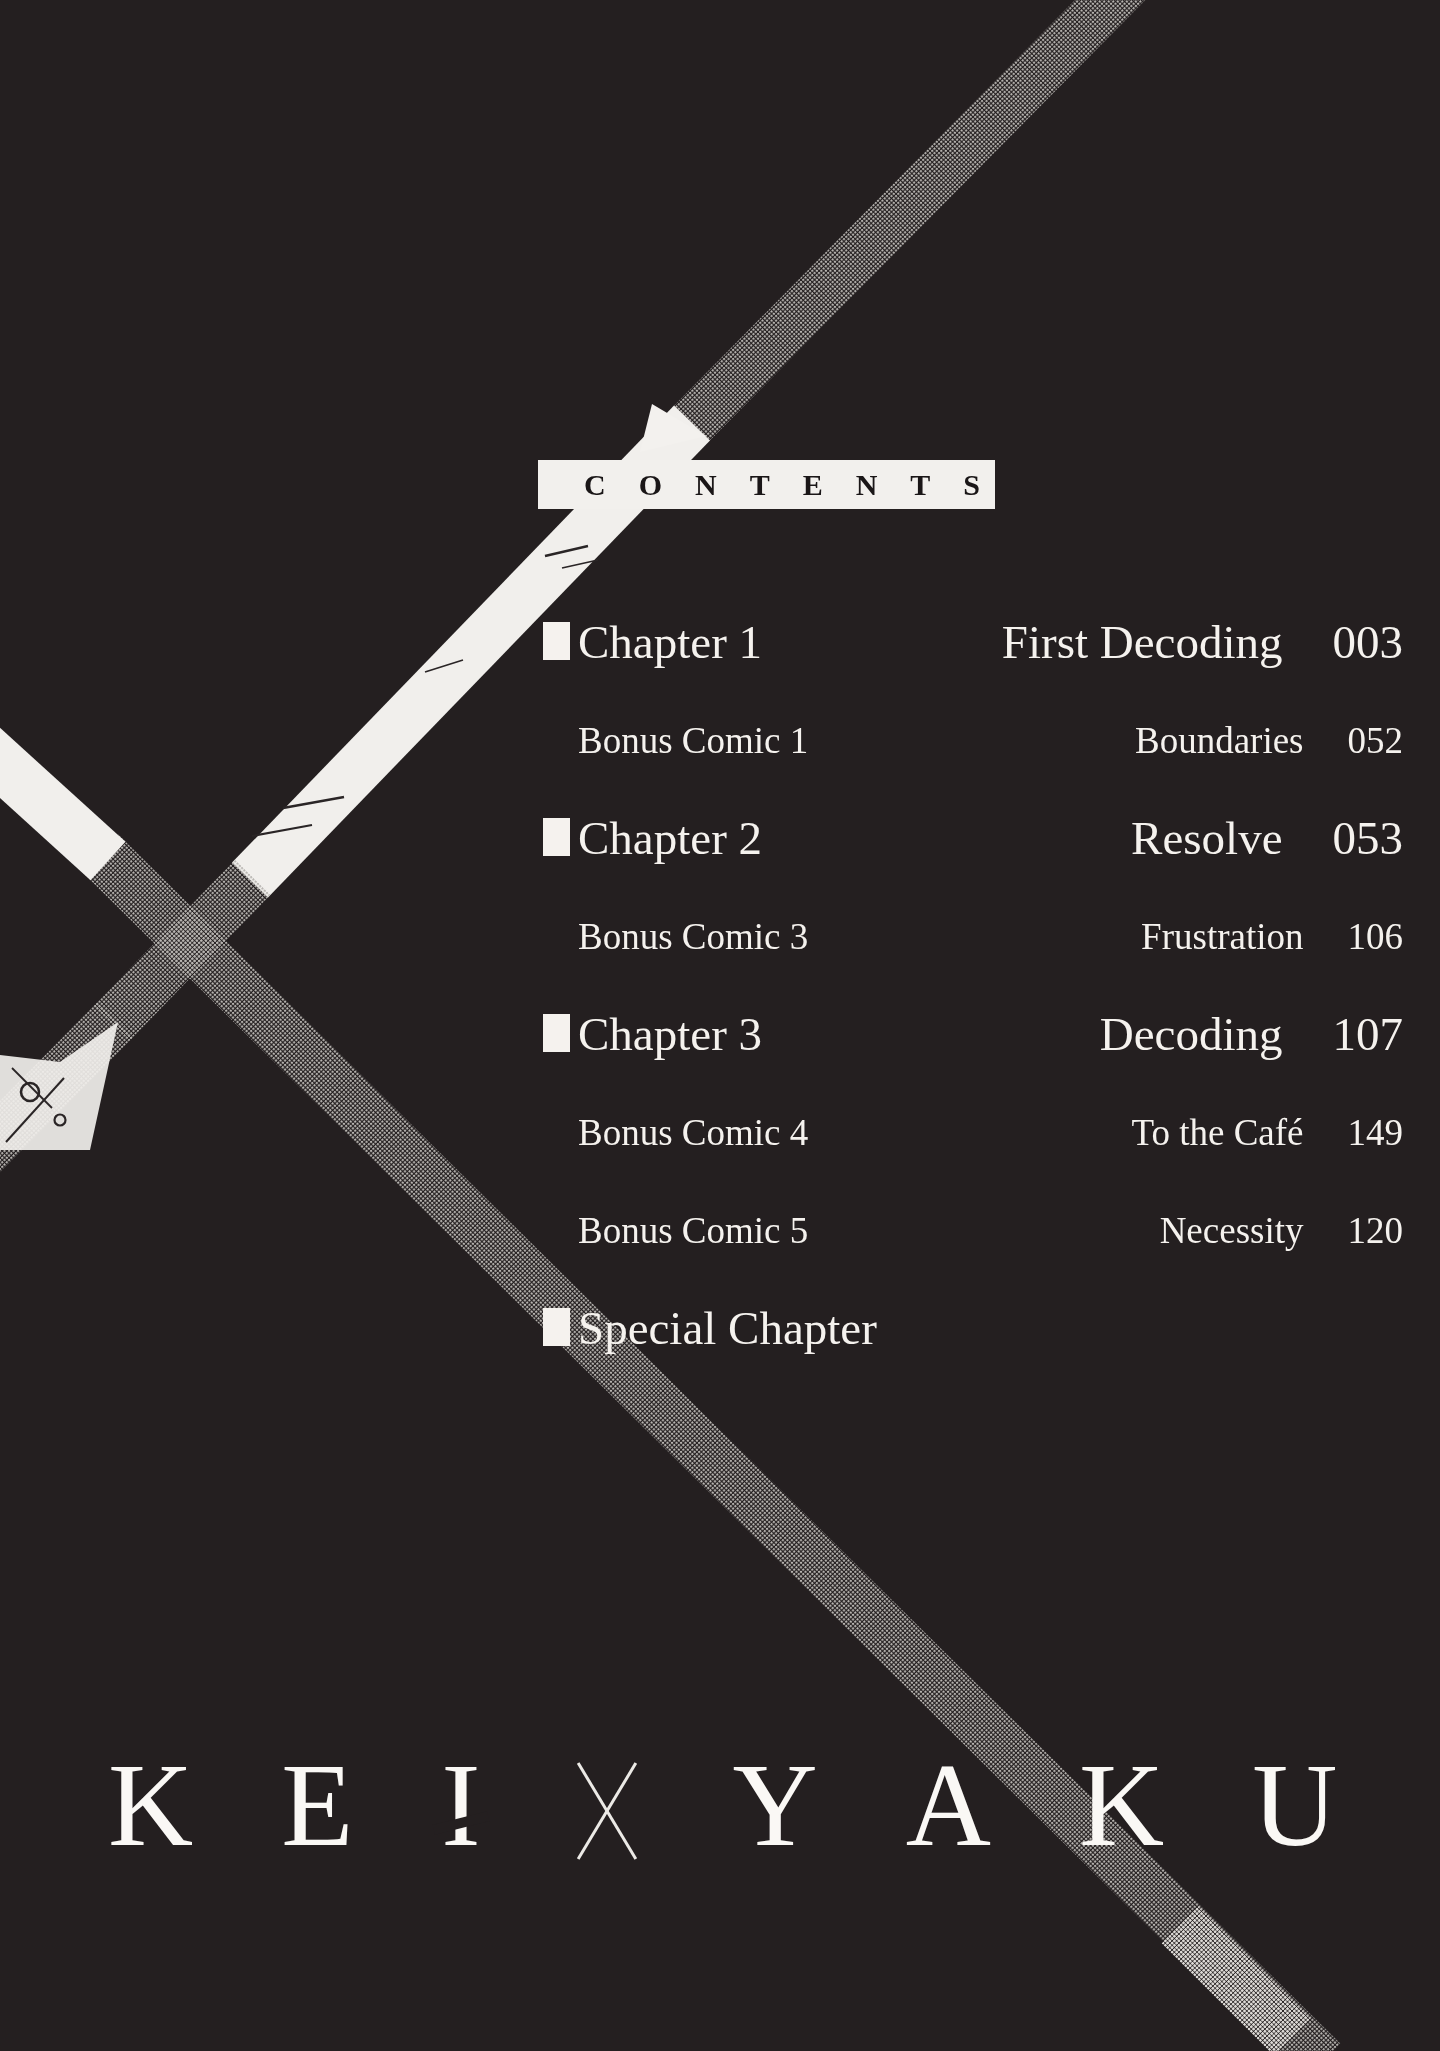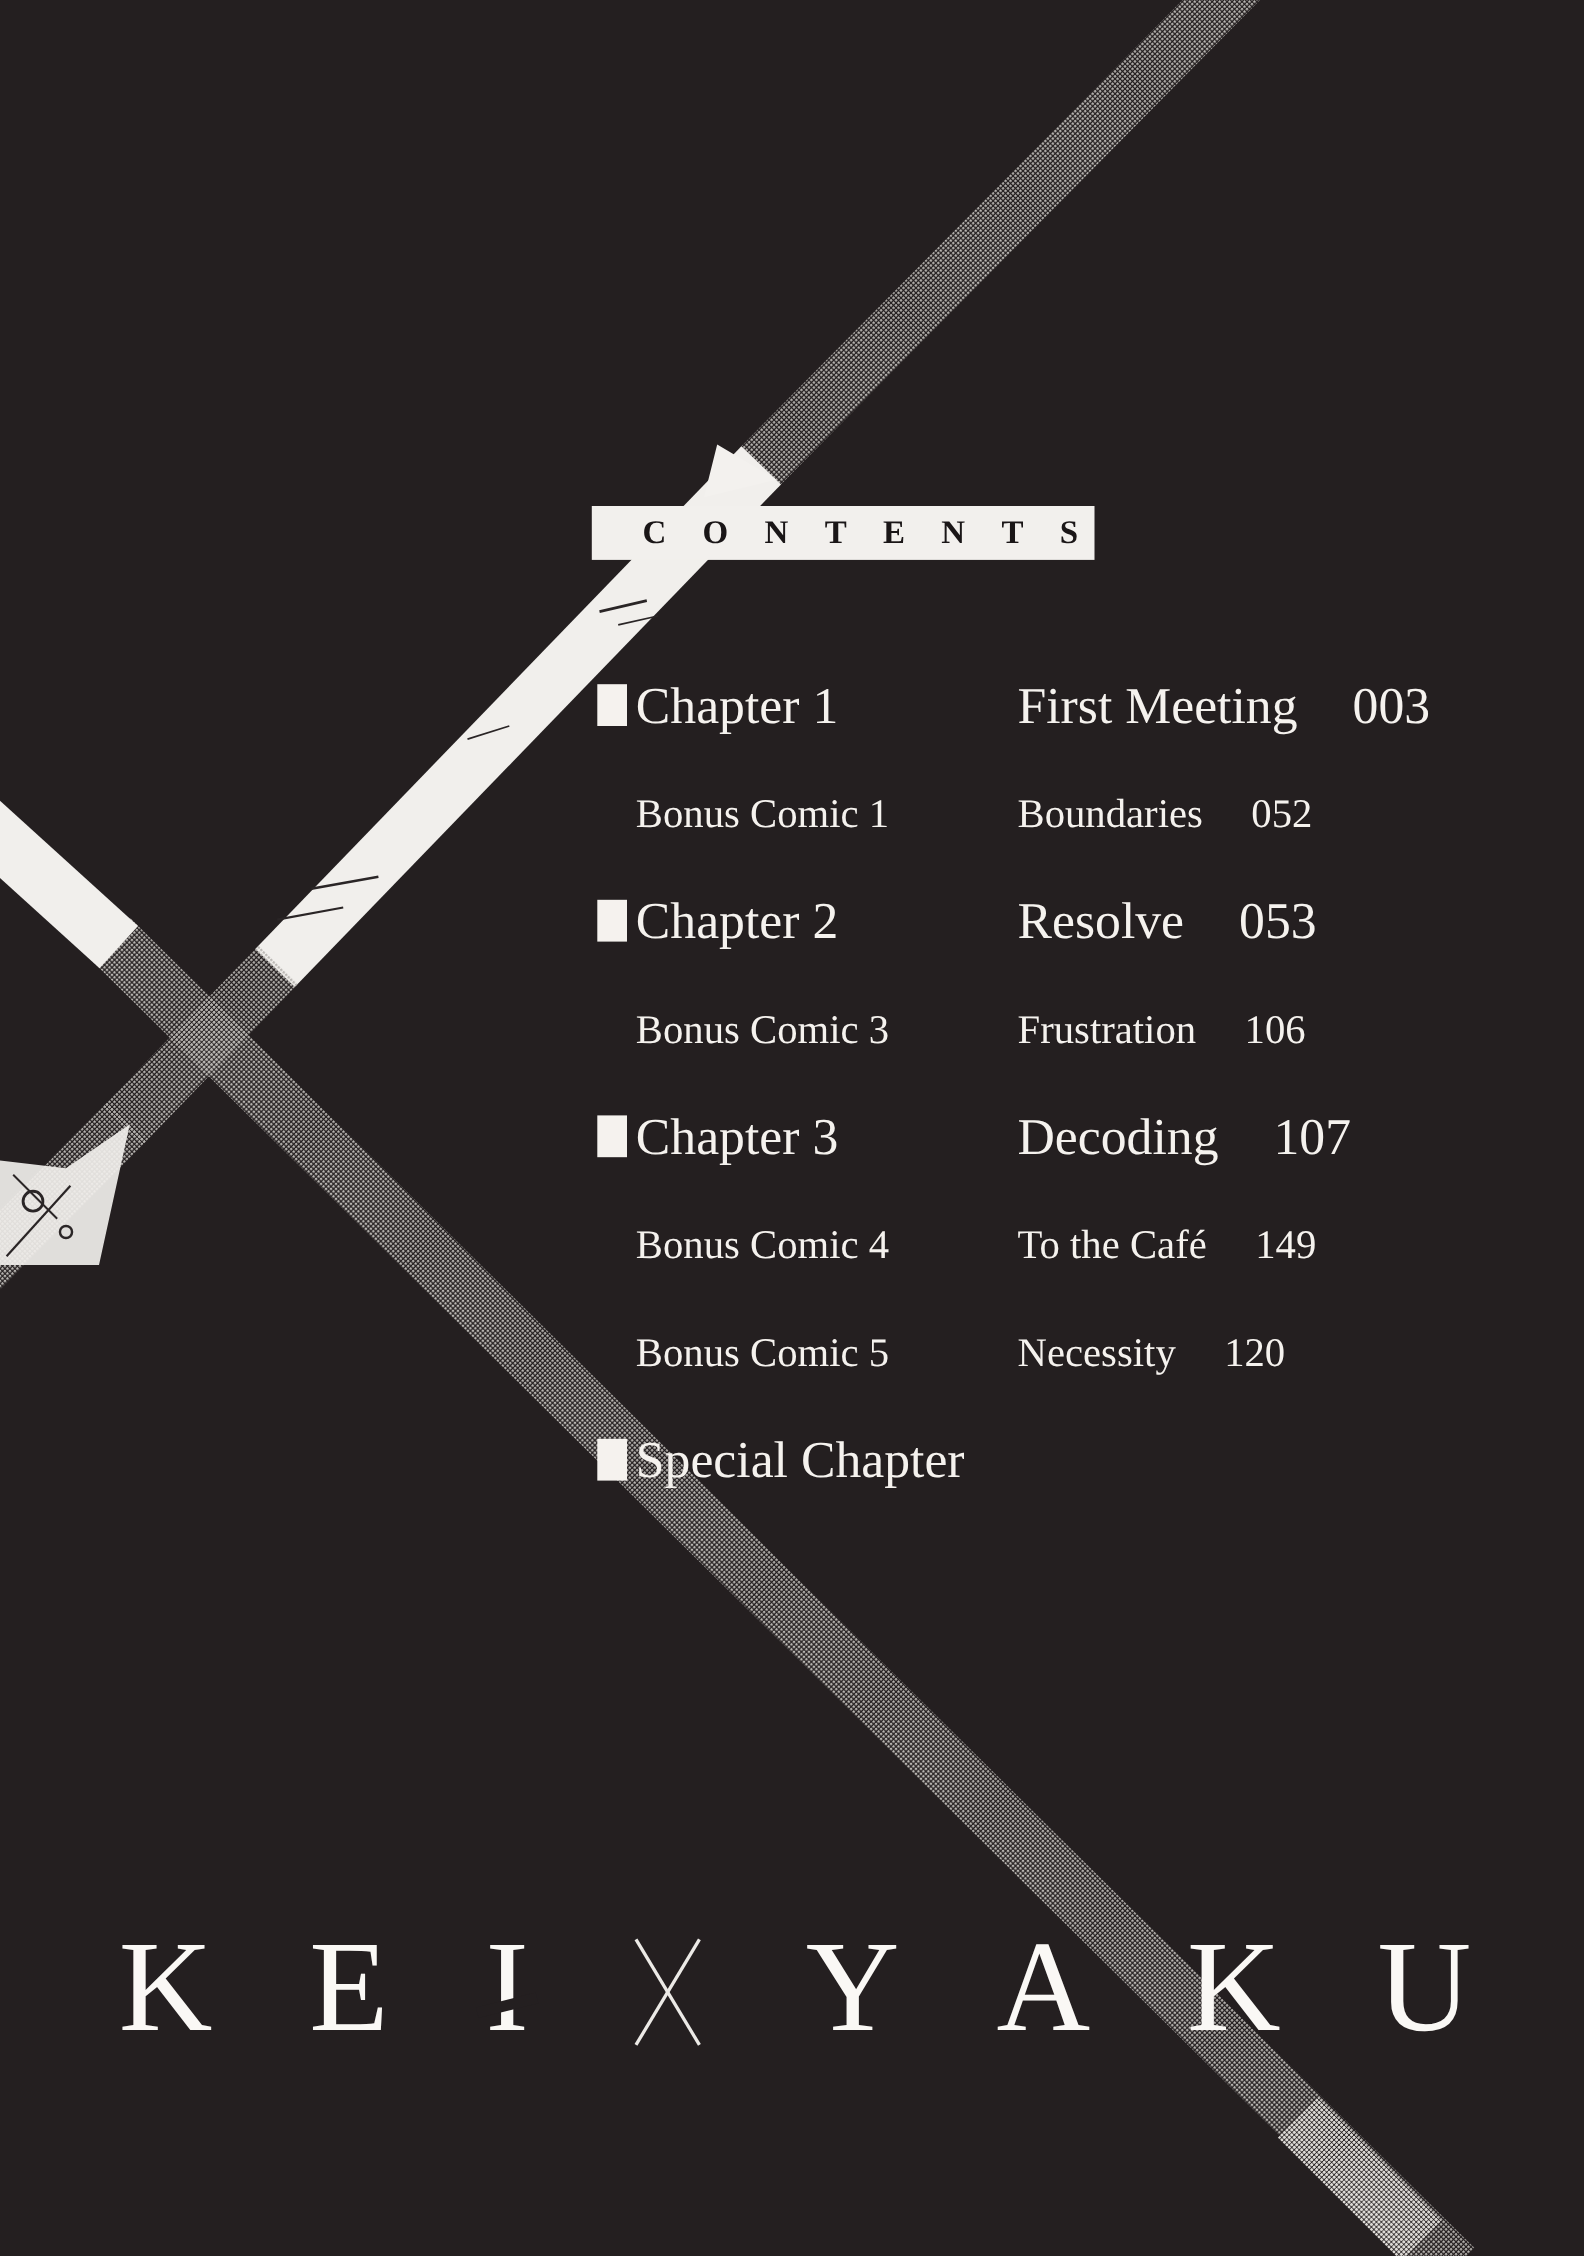--- a/index.html
+++ b/index.html
@@ -14,21 +14,21 @@
   .contents-box{
     position:absolute;left:538px;top:460px;width:457px;height:49px;
     background:#f2f0ed;z-index:2;display:flex;align-items:center;
   }
   .contents-box span{
     font-size:30px;font-weight:bold;color:#1a1617;
     letter-spacing:33px;padding-left:46px;white-space:nowrap;
   }
   
   .toc{position:absolute;left:543px;top:593px;width:860px;z-index:2;}
-  .row{position:relative;height:98px;display:flex;align-items:center;color:#f5f2ee;}
+  .row{position:relative;height:98px;display:flex;align-items:center;color:#f5f2ee;justify-content:space-between;}
   .row .bullet{
     position:absolute;left:0;top:50%;margin-top:-20px;
     width:27px;height:38px;background:#f5f2ee;
   }
   .row .c1{margin-left:35px;width:347px;white-space:nowrap;}
   .row .c2{display:flex;align-items:baseline;white-space:nowrap;}
   .row.chapter{font-size:47px;}
   .row.bonus{font-size:37px;}
   .row.chapter .pg{margin-left:50px;}
   .row.bonus .pg{margin-left:44px;}
@@ -96,21 +96,21 @@
 <div class="contents-box">
   <span>CONTENTS</span>
 </div>
 
 <div class="toc">
 
   <div class="row chapter">
     <span class="bullet"></span>
     <span class="c1">Chapter 1</span>
     <span class="c2">
-        <span>First Meeting</span>
+        <span>First Decoding</span>
         <span class="pg">003</span>
       </span>
   </div>
 
   <div class="row bonus">
     <span class="c1">Bonus Comic 1</span>
     <span class="c2">
         <span>Boundaries</span>
         <span class="pg">052</span>
       </span>

